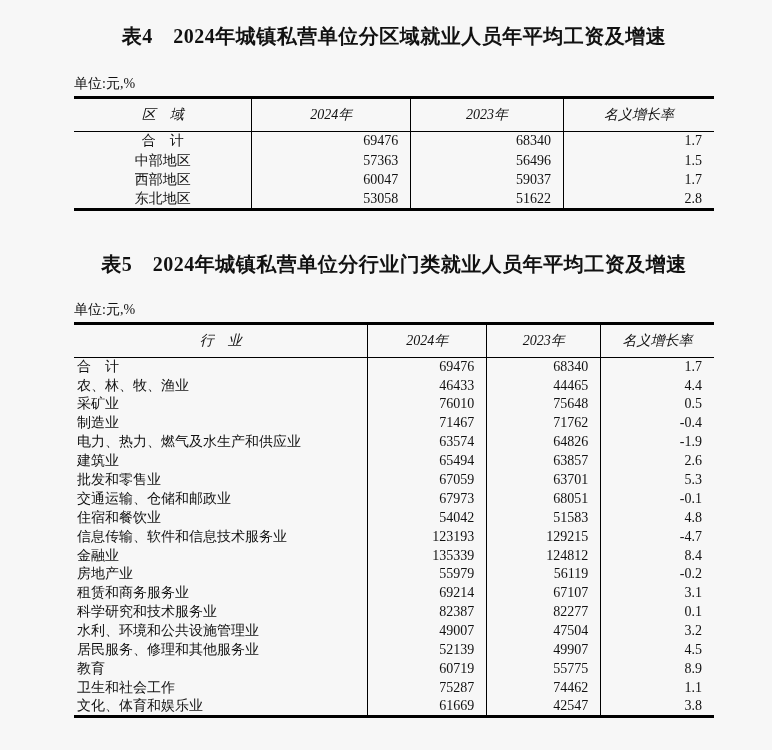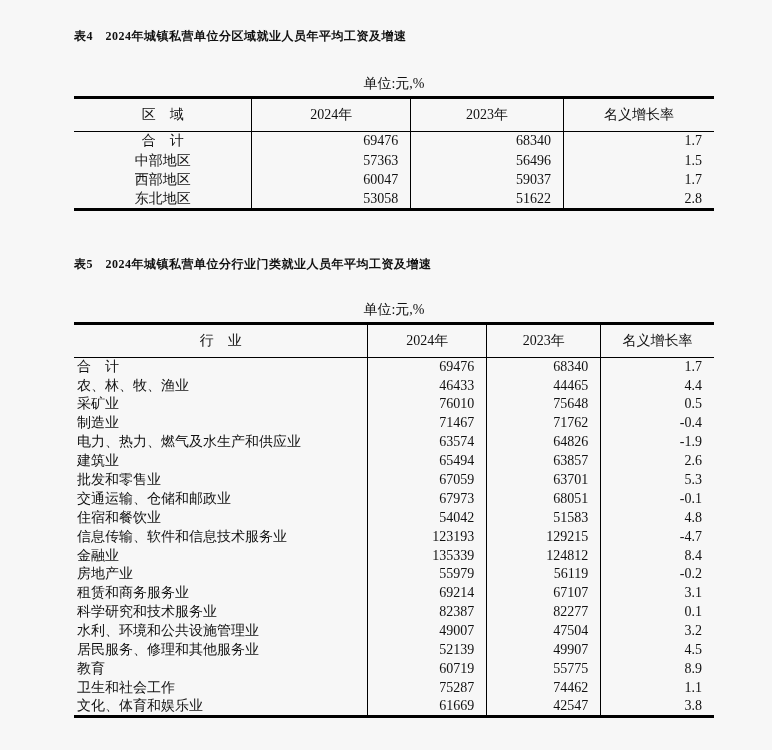--- a/index.html
+++ b/index.html
@@ -7,45 +7,45 @@
     width: 772px; height: 750px;
     background: #f7f7f7;
     color: #111;
     font-family: "Liberation Serif", "DejaVu Serif", serif;
     overflow: hidden;
   }
   .page { width: 772px; height: 750px; }
   .content { width: 640px; margin-left: 74px; }
 
   .tbl-title {
-    text-align: left;
+    text-align: center;
     font-weight: bold;
-    font-size: 12px;
+    font-size: 20px;
     line-height: 18px;
     letter-spacing: 0.5px;
   }
   .t4-title { padding-top: 27px; }
   .t5-title { padding-top: 44px; }
 
   .unit-label {
-    text-align: center;
+    text-align: left;
     font-size: 14px;
     line-height: 15px;
   }
   .t4-unit { margin-top: 31px; margin-bottom: 5px; }
   .t5-unit { margin-top: 29px; margin-bottom: 5px; }
 
   table.stat-table {
     width: 640px;
     border-collapse: collapse;
     table-layout: fixed;
     border-top: 3px solid #000;
     border-bottom: 3px solid #000;
   }
-  thead tr { height: 34px; border-bottom: 1.5px solid #000; }
+  thead tr { height: 34px; border-bottom: 1.5px solid #000; font-style: italic; }
   th {
     font-weight: normal;
     font-size: 14px;
     text-align: center;
     vertical-align: middle;
   }
   th + th, td + td { border-left: 1.4px solid #000; }
 
   td { font-size: 14px; vertical-align: middle; overflow: hidden; white-space: nowrap; }
   td.num { text-align: right; padding-right: 12px; }

